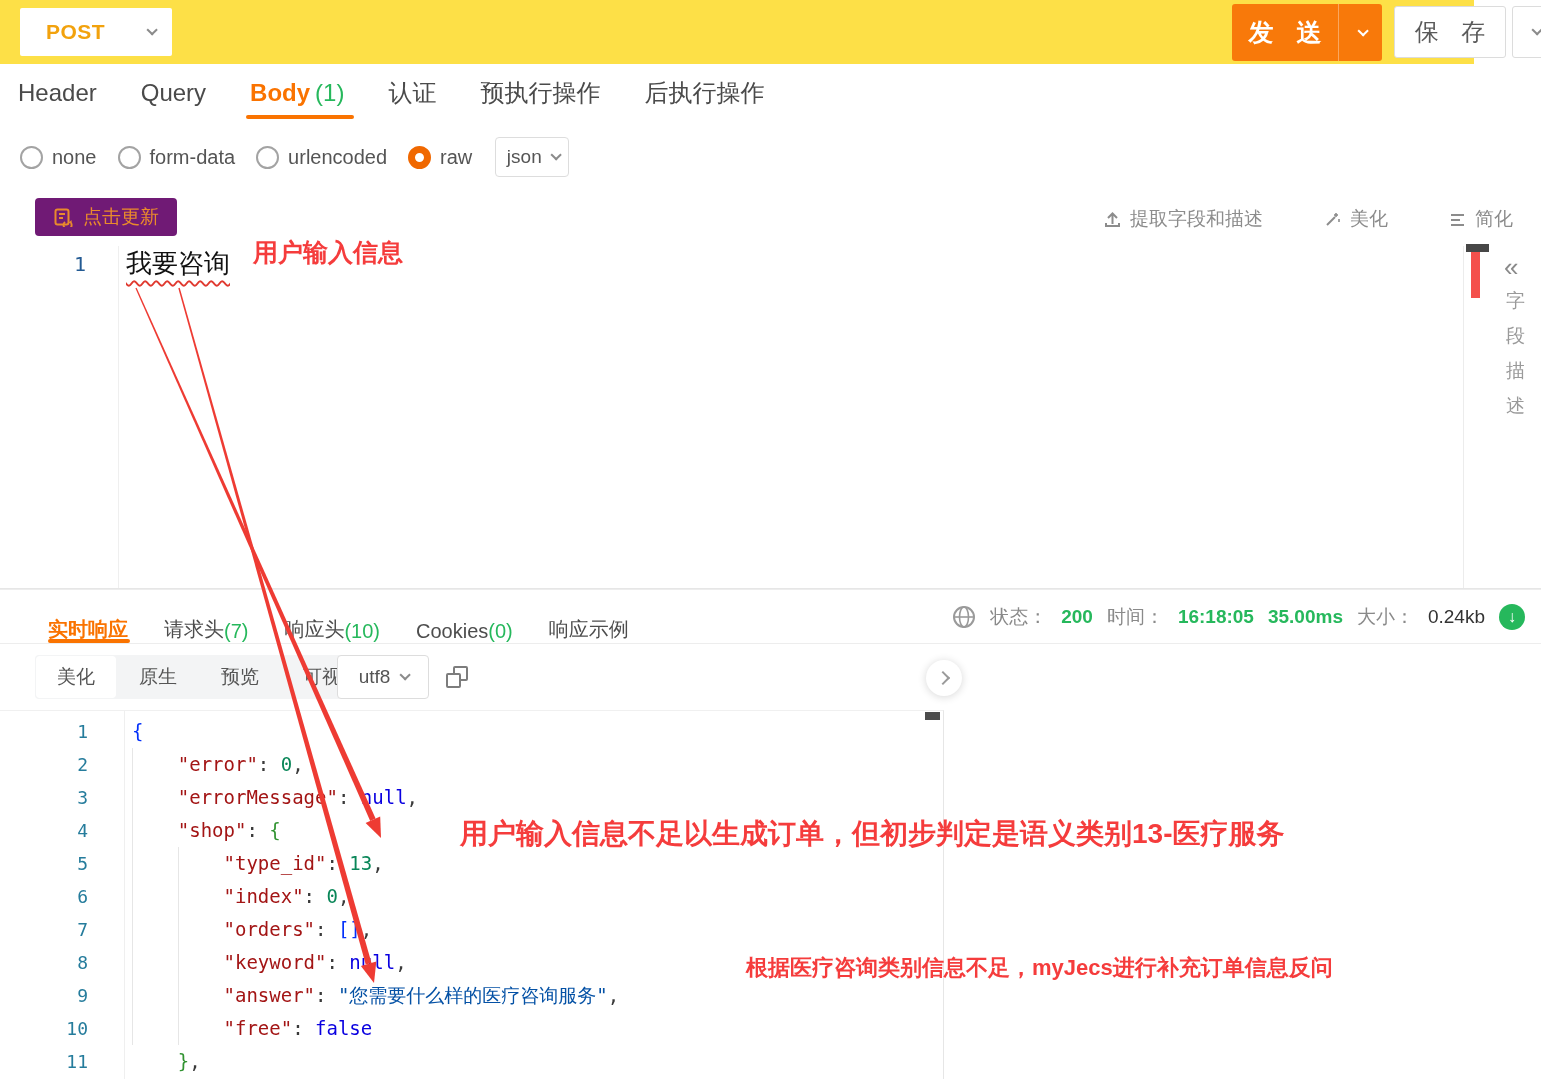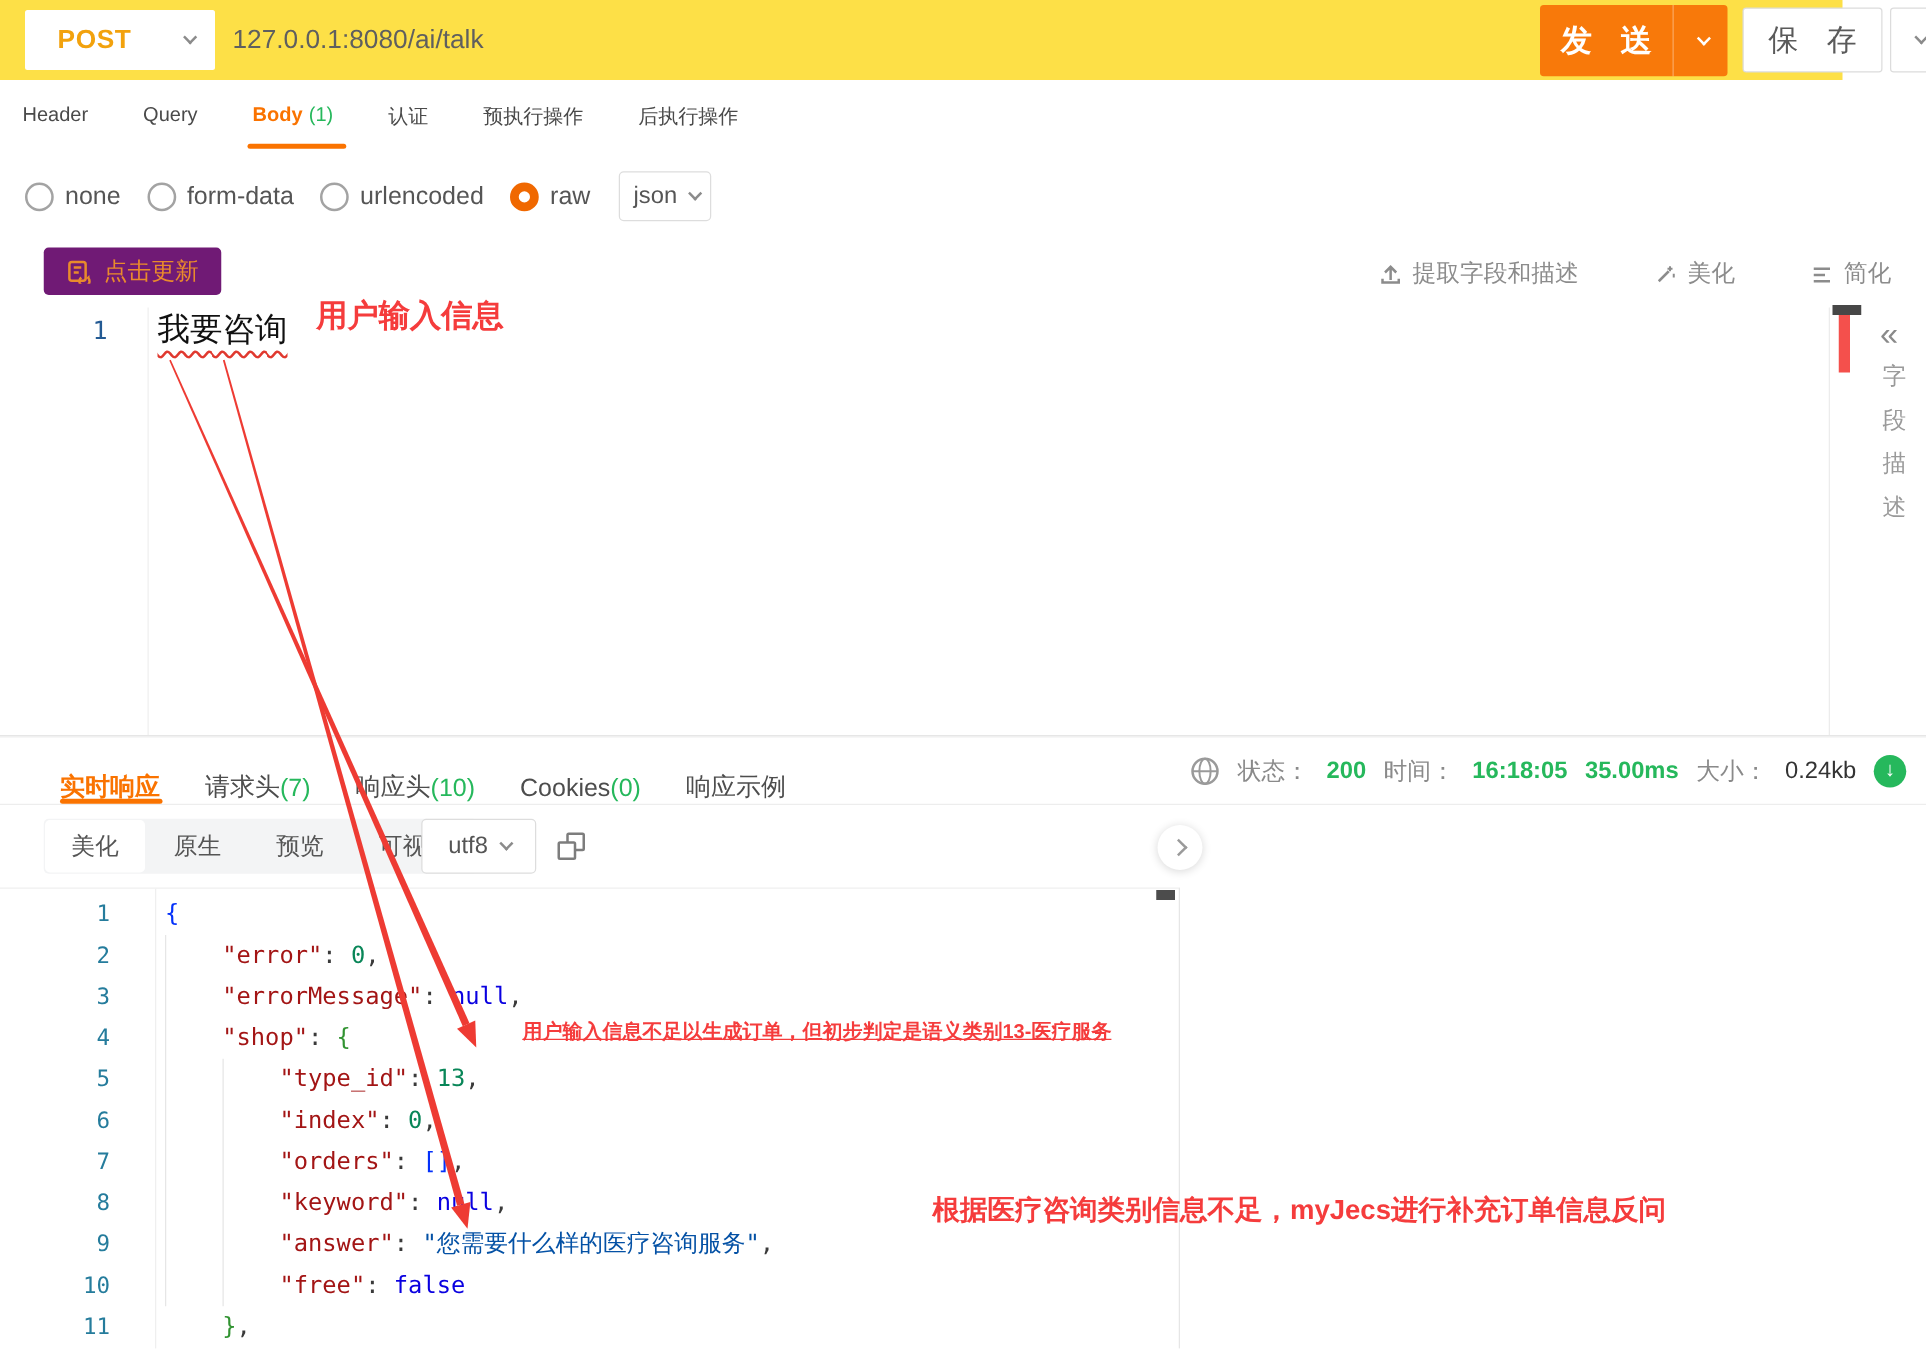--- a/index.html
+++ b/index.html
@@ -22,21 +22,21 @@
   .save-caret { position:absolute; left:1512px; top:6px; width:46px; height:52px; background:#fff; border:1px solid #dcdcdc; border-radius:3px;
     display:flex; align-items:center; justify-content:center; cursor:pointer; }
 
   .chev { display:inline-block; width:10px; height:10px; border-right:2px solid #8b8b8b; border-bottom:2px solid #8b8b8b; transform:rotate(45deg) translateY(-3px); }
   .chev.white { border-color:#fff; }
   .chev.small { width:8px; height:8px; }
   .chev-right { display:inline-block; width:11px; height:11px; border-top:2px solid #9a9a9a; border-right:2px solid #9a9a9a; transform:rotate(45deg); }
 
   
   .req-tabs { position:absolute; left:0; top:64px; width:1541px; height:58px; display:flex; align-items:center; padding-left:18px; gap:44px; }
-  .req-tab { font-size:16px; color:#4a4a4a; cursor:pointer; position:relative; height:100%; display:flex; align-items:center; gap:5px; }
+  .req-tab { font-size:24px; color:#4a4a4a; cursor:pointer; position:relative; height:100%; display:flex; align-items:center; gap:5px; }
   .req-tab.active { color:#fa7300; font-weight:bold; }
   .req-tab.active::after { content:""; position:absolute; left:-4px; right:-10px; bottom:3px; height:4px; background:#fa7300; border-radius:2px; }
   .tab-count { color:#26b85c; font-weight:normal; }
 
   
   .body-options { position:absolute; left:0; top:122px; width:1541px; height:70px; display:flex; align-items:center; padding-left:20px; gap:21px; }
   .radio-item { display:flex; align-items:center; gap:9px; cursor:pointer; font-size:20px; color:#555; }
   .radio-circle { width:23px; height:23px; border-radius:50%; border:2px solid #a3a3a3; background:#fff; }
   .radio-circle.checked { border:7px solid #f06800; }
   .fmt-select { margin-left:2px; width:74px; height:40px; border:1px solid #ddd; border-radius:4px; background:#fff;
@@ -103,37 +103,36 @@
   .guide1 { left:132px; top:37px; height:297px; }
   .guide2 { left:178px; top:136px; height:198px; }
   .resp-thumb { position:absolute; left:925px; top:1px; width:15px; height:8px; background:#4c4c4c; }
 
   .tok-key { color:#a31515; } .tok-str { color:#0451a5; } .tok-num { color:#098658; }
   .tok-kw { color:#0a00e0; } .tok-p { color:#3a3a3a; } .tok-b1 { color:#0431fa; } .tok-b2 { color:#319331; }
 
   
   .note { position:absolute; color:#f53c3c; font-weight:bold; z-index:40; white-space:nowrap; }
   .note1 { left:253px; top:236px; font-size:25px; }
-  .note2 { left:418px; top:815px; font-size:16px;text-decoration:underline; }
+  .note2 { left:460px; top:815px; font-size:28px; }
   .note3 { left:746px; top:953px; font-size:22px; }
   .arrow-layer { position:absolute; left:0; top:0; width:1541px; height:1079px; z-index:39; pointer-events:none; }
 
   .icon-svg { display:block; }
 </style>
 </head>
 <body>
 
 <div class="app">
 
   <div class="topbar">
     <div class="method-box">
       <span class="method-label">POST</span>
       <span class="chev small"></span>
     </div>
-    <div class="url-text">127.0.0.1:8080/ai/talk</div>
     <div class="send-btn">
       <span class="send-main">发 送</span>
       <span class="send-caret">
           <span class="chev white small"></span>
         </span>
     </div>
     <div class="save-btn">保 存</div>
     <div class="save-caret">
         <span class="chev small"></span>
       </div>

